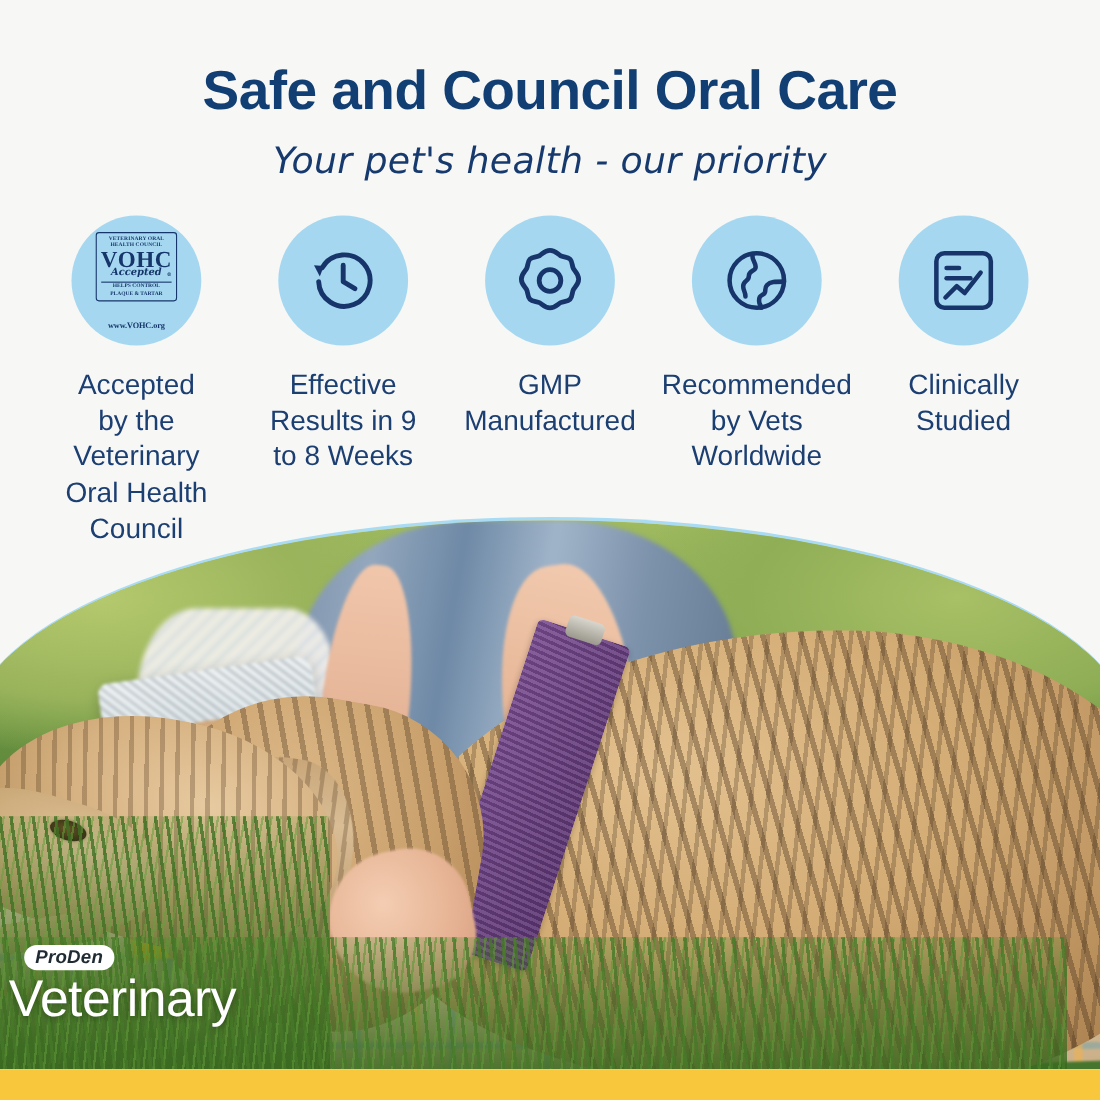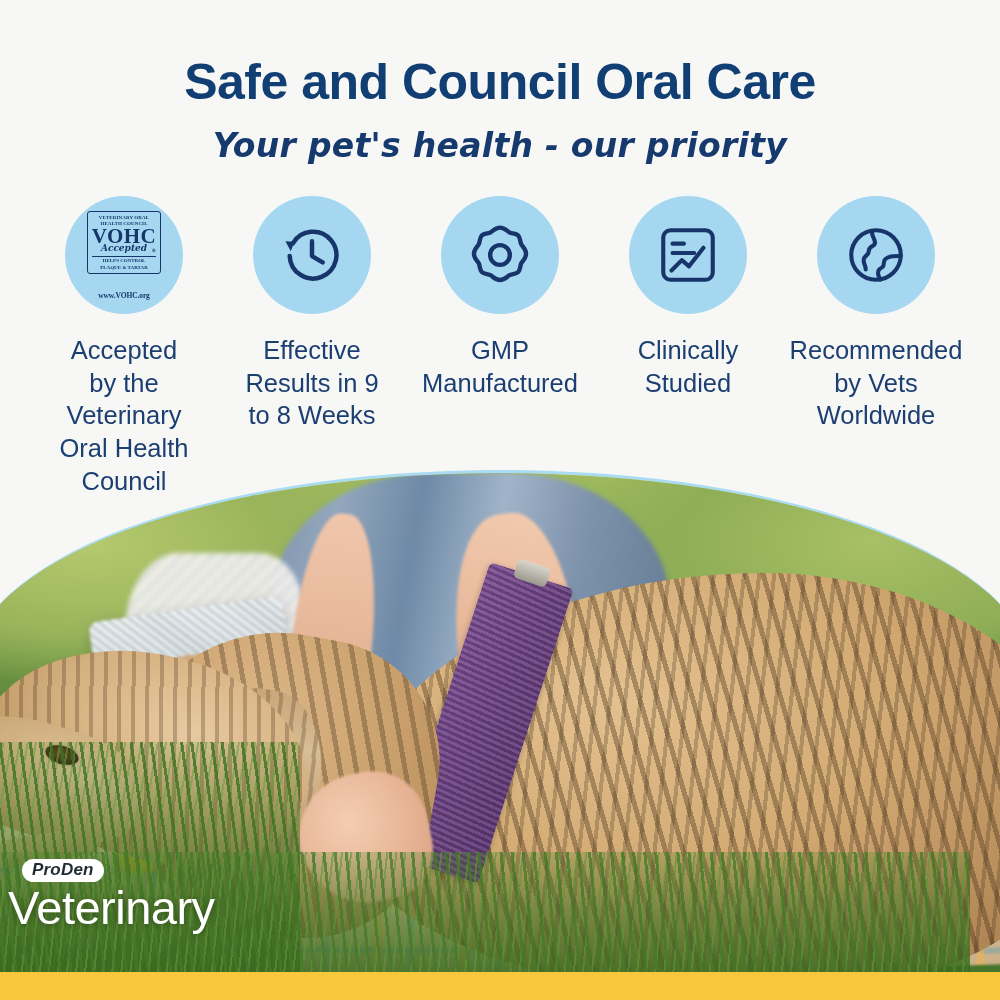--- a/index.html
+++ b/index.html
@@ -37,21 +37,21 @@
     color: #123f73;
     line-height: 1.08;
   }
   .subhead {
     position: absolute;
     top: 128px;
     left: 0;
     width: 1000px;
     text-align: center;
     font-family: "DejaVu Sans", sans-serif;
-    font-weight: bold;
+    font-weight: normal;
     font-size: 33px;
     color: #173a6e;
     line-height: 1.1;
     font-style: italic;
     letter-spacing: 0.3px;
   }
 
   
   .benefits {
     position: absolute;
@@ -587,41 +587,41 @@
           <circle cx="32" cy="32" r="9" fill="none" stroke="#17356b" stroke-width="4"></circle>
         </svg>
       </div>
       <div class="benefit-label">GMP
 Manufactured</div>
     </div>
 
     <div class="benefit">
       <div class="badge-circle">
         <svg width="66" height="66" viewBox="0 0 64 64">
+          <circle cx="32" cy="32" r="24" fill="none" stroke="#17356b" stroke-width="4"></circle>
+          <path d="M28 9 c0 6 3 7 3 11 c0 4 -6 3 -6 8 c0 5 -5 4 -5 9 c0 4 2 5 2 9" fill="none" stroke="#17356b" stroke-width="4" stroke-linecap="round" stroke-linejoin="round"></path>
+          <path d="M56 33 c-8 0 -12 0 -15 3 c-3 3 0 6 -3 8 c-3 2 -4 2 -4 6 c0 3 2 4 2 6" fill="none" stroke="#17356b" stroke-width="4" stroke-linecap="round" stroke-linejoin="round"></path>
+        </svg>
+      </div>
+      <div class="benefit-label">Recommended
+by Vets
+Worldwide</div>
+    </div>
+
+    <div class="benefit">
+      <div class="badge-circle">
+        <svg width="66" height="66" viewBox="0 0 64 64">
           <rect x="8" y="8" width="48" height="48" rx="7" ry="7" fill="none" stroke="#17356b" stroke-width="4"></rect>
           <line x1="17" y1="21" x2="28" y2="21" stroke="#17356b" stroke-width="4" stroke-linecap="round"></line>
           <line x1="17" y1="30" x2="38" y2="30" stroke="#17356b" stroke-width="4" stroke-linecap="round"></line>
           <path d="M16 47 L26 37 L33 43 L47 25" fill="none" stroke="#17356b" stroke-width="4" stroke-linecap="round" stroke-linejoin="round"></path>
         </svg>
       </div>
       <div class="benefit-label">Clinically
 Studied</div>
-    </div>
-
-    <div class="benefit">
-      <div class="badge-circle">
-        <svg width="66" height="66" viewBox="0 0 64 64">
-          <circle cx="32" cy="32" r="24" fill="none" stroke="#17356b" stroke-width="4"></circle>
-          <path d="M28 9 c0 6 3 7 3 11 c0 4 -6 3 -6 8 c0 5 -5 4 -5 9 c0 4 2 5 2 9" fill="none" stroke="#17356b" stroke-width="4" stroke-linecap="round" stroke-linejoin="round"></path>
-          <path d="M56 33 c-8 0 -12 0 -15 3 c-3 3 0 6 -3 8 c-3 2 -4 2 -4 6 c0 3 2 4 2 6" fill="none" stroke="#17356b" stroke-width="4" stroke-linecap="round" stroke-linejoin="round"></path>
-        </svg>
-      </div>
-      <div class="benefit-label">Recommended
-by Vets
-Worldwide</div>
     </div>
 
   </div>
 
   <div class="photo-wrap">
     <div class="photo-clip">
       <div class="scene"></div>
       <div class="jeans"></div>
       <div class="shirt"></div>
       <div class="arm-left"></div>

